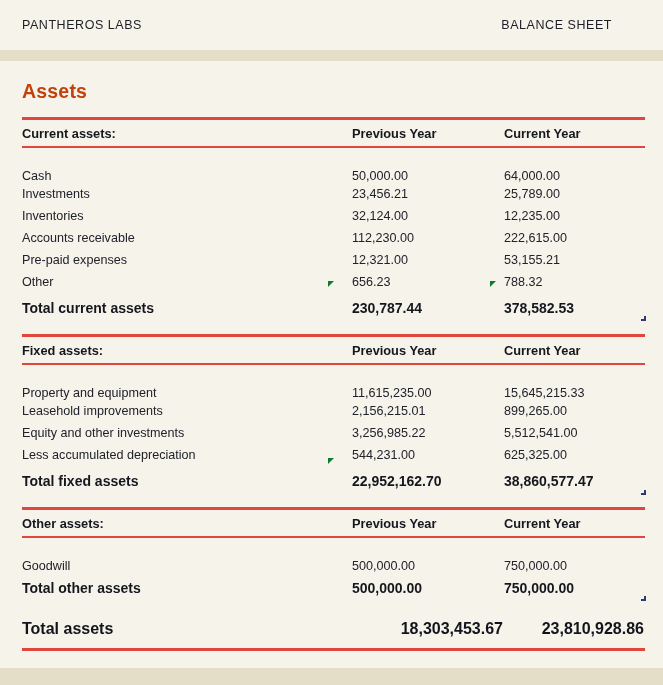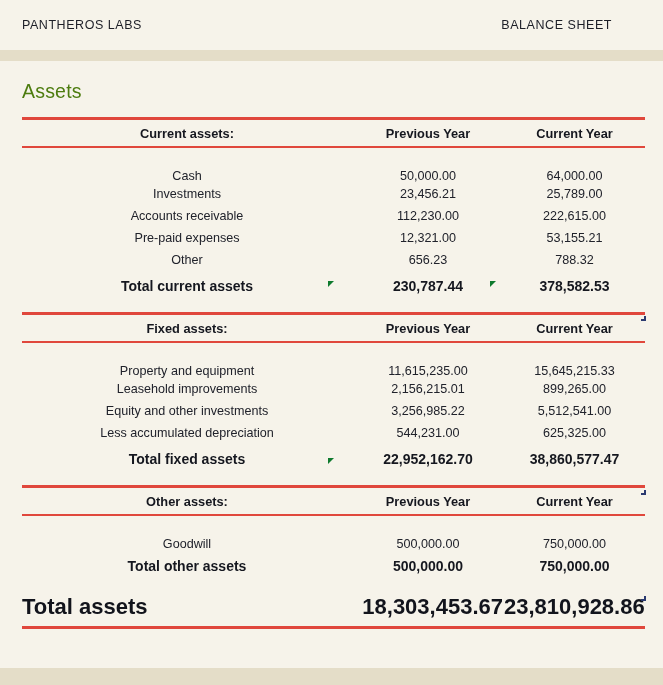--- a/index.html
+++ b/index.html
@@ -41,44 +41,44 @@
     width: 100%;
   }
 
   
   .sheet {
     padding: 0 18px 0 22px;
   }
 
   .page-title {
     font-size: 19.5px;
-    font-weight: normal;
+    font-weight: bold;
     margin: 19px 0 14px 0;
     letter-spacing: 0.2px;
-    color: #4d7c0f;
+    color: #c2410c;
   }
 
   .rule-top    { border-top: 3px solid #e0473c; }
   .rule-head   { border-top: 2px solid #e0473c; }
   .rule-bottom { border-top: 3px solid #e0473c; }
 
   table.sect {
     width: 100%;
     border-collapse: collapse;
     table-layout: fixed;
   }
   table.sect col.c-label { width: 330px; }
   table.sect col.c-prev  { width: 152px; }
   table.sect col.c-curr  { width: 141px; }
 
   table.sect td, table.sect th {
     padding: 0;
     font-size: 12.6px;
     font-weight: normal;
-    text-align: center;
+    text-align: left;
     vertical-align: middle;
     height: 22px;
     color: #20222b;
   }
   td.num, th.num { text-align: right; padding-right: 1px; }
 
   tr.hdr th {
     font-weight: bold;
     font-size: 12.8px;
     height: 26px;
@@ -95,21 +95,21 @@
 
   .sect-gap { height: 15px; }
   .sect-gap-sm { height: 11px; }
 
   
   table.grand { width:100%; border-collapse: collapse; table-layout: fixed; }
   table.grand col.g-label { width: 330px; }
   table.grand col.g-prev  { width: 152px; }
   table.grand col.g-curr  { width: 141px; }
   table.grand td {
-    font-size: 22px;
+    font-size: 16px;
     font-weight: bold;
     height: 38px;
     vertical-align: middle;
     color: #12141c;
     padding: 0;
   }
   table.grand td.num { text-align: right; padding-right: 1px; }
 
   
   .gmark {
@@ -167,20 +167,25 @@
         <td>Cash</td>
         <td class="num">50,000.00</td>
         <td class="num">64,000.00</td>
       </tr>
       <tr>
         <td>Investments</td>
         <td class="num">23,456.21</td>
         <td class="num">25,789.00</td>
       </tr>
       <tr>
+        <td>Inventories</td>
+        <td class="num">32,124.00</td>
+        <td class="num">12,235.00</td>
+      </tr>
+      <tr>
         <td>Accounts receivable</td>
         <td class="num">112,230.00</td>
         <td class="num">222,615.00</td>
       </tr>
       <tr>
         <td>Pre-paid expenses</td>
         <td class="num">12,321.00</td>
         <td class="num">53,155.21</td>
       </tr>
       <tr>

